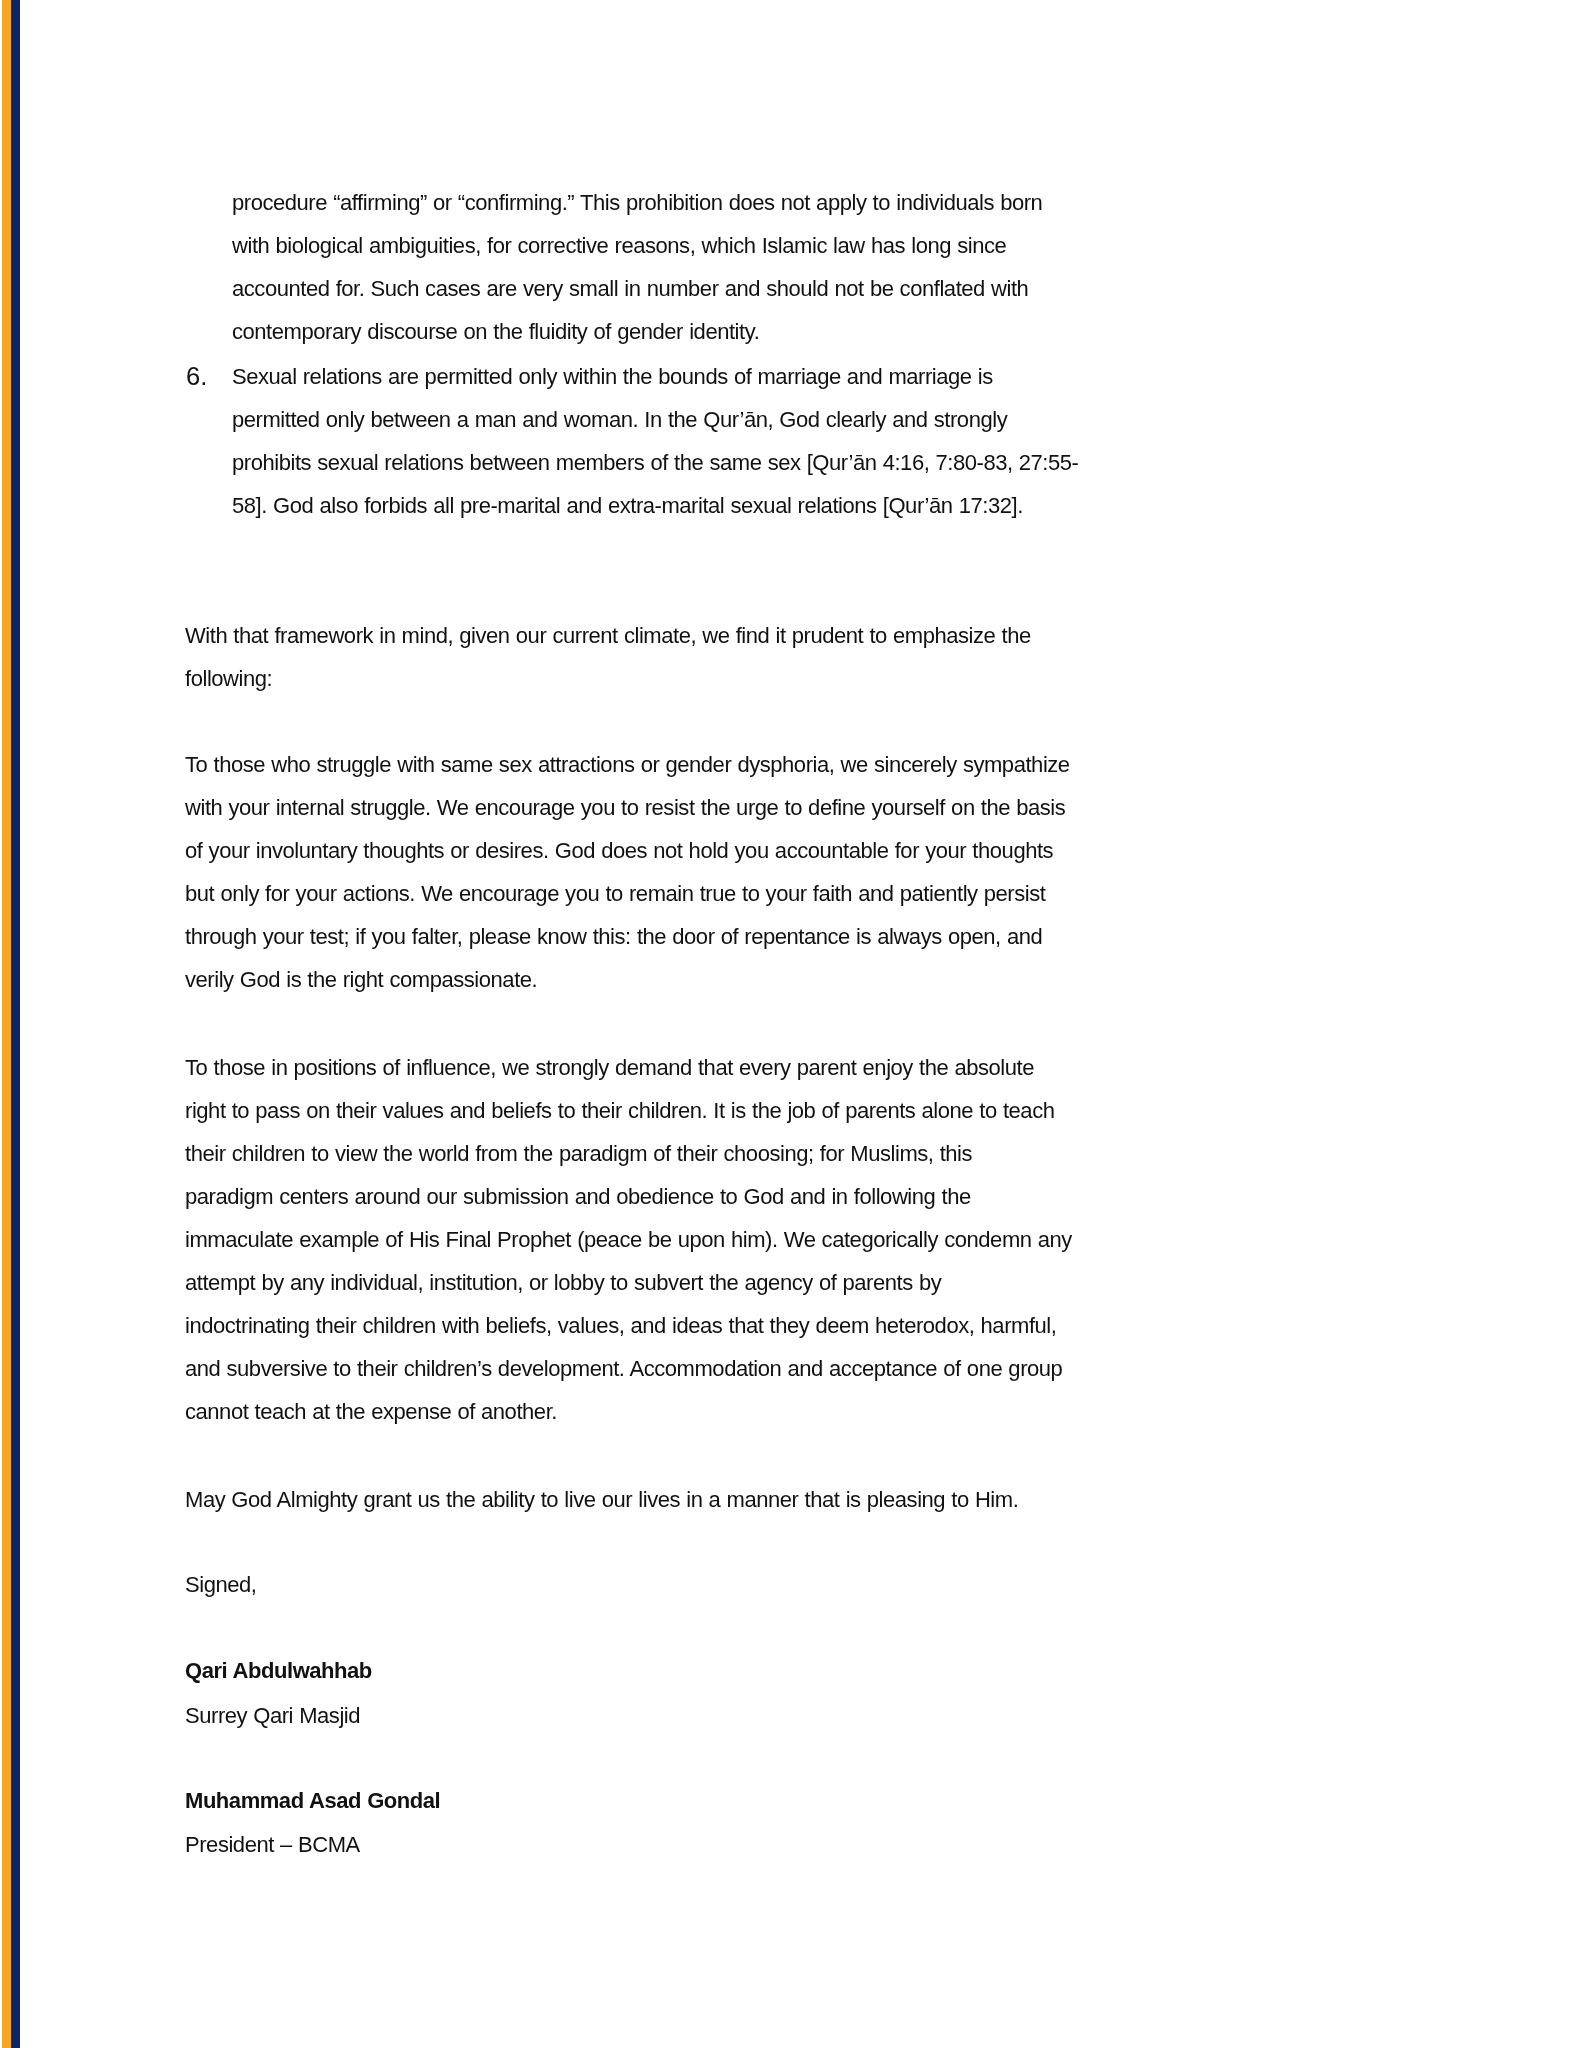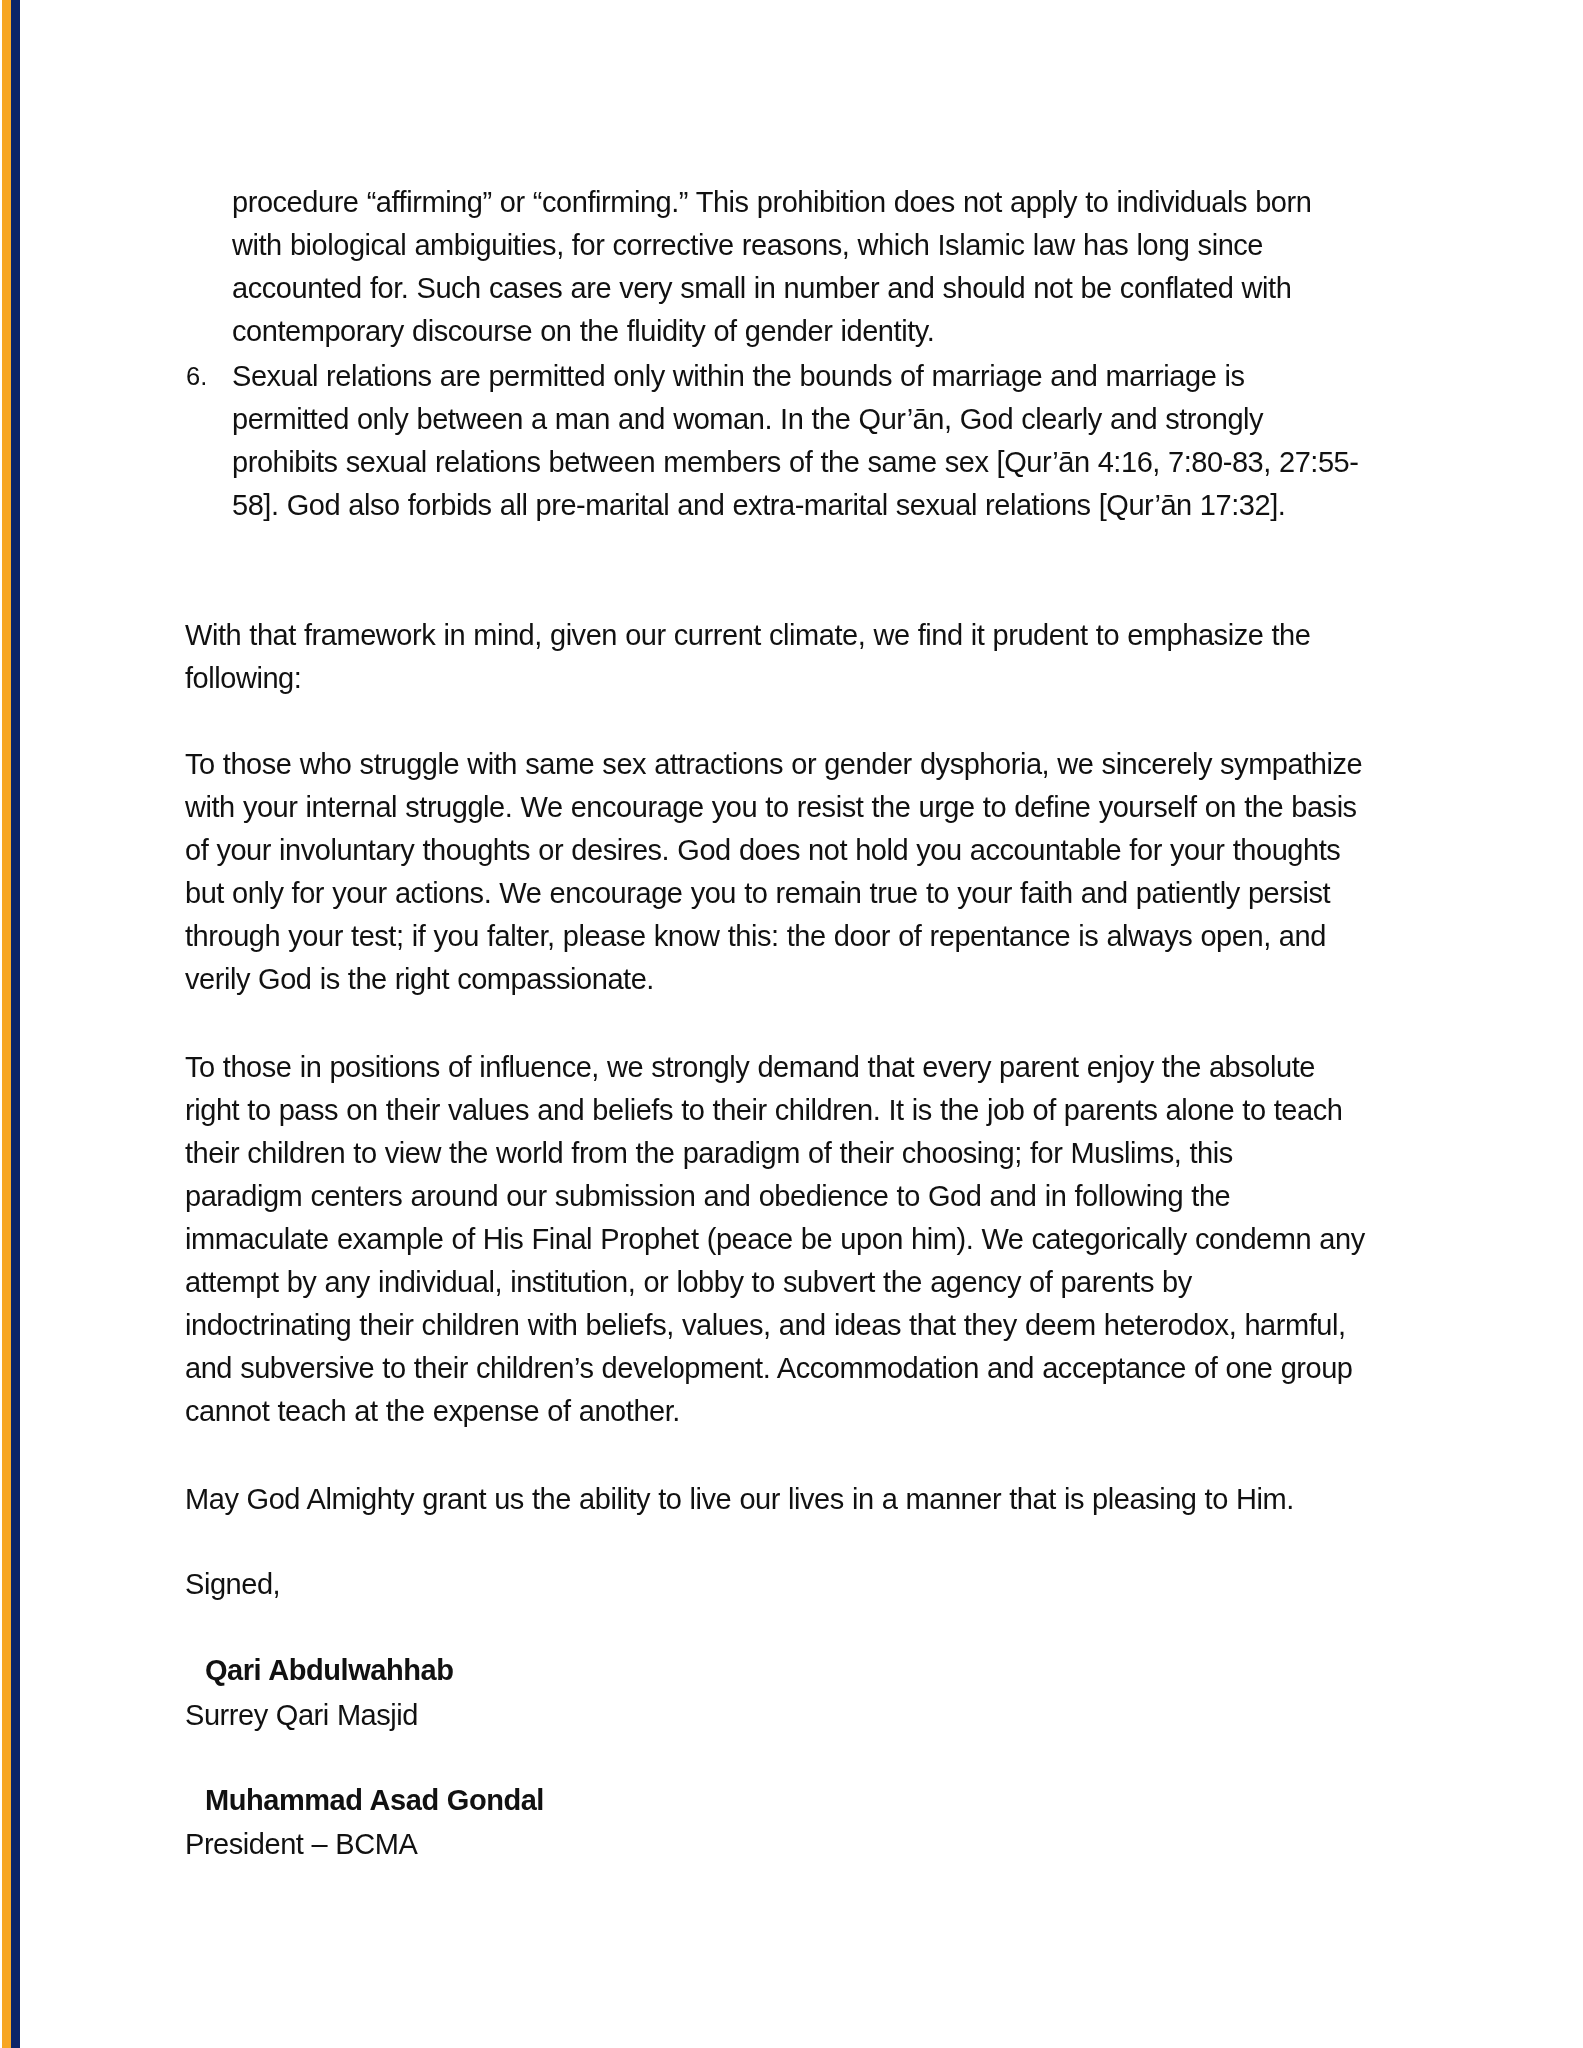--- a/index.html
+++ b/index.html
@@ -5,27 +5,27 @@
   html, body { margin: 0; padding: 0; background: #ffffff; }
   body {
     width: 1583px; height: 2048px; position: relative; overflow: hidden;
     font-family: "Liberation Sans", "DejaVu Sans", sans-serif;
     color: #111111;
   }
   .stripe-orange { position: absolute; left: 2px; top: 0; width: 9px; height: 2048px; background: #F7A624; }
   .stripe-navy { position: absolute; left: 11px; top: 0; width: 9px; height: 2048px; background: #0C2468; }
   .line {
     position: absolute; white-space: nowrap;
-    font-size: 29px; line-height: 43px; height: 43px;
+    font-size: 22px; line-height: 43px; height: 43px;
     letter-spacing: -0.45px; word-spacing: 0.5px;
   }
   .ind { left: 232px; }
   .body { left: 185px; }
   .marker { position: absolute; left: 186px; font-size: 25.5px; line-height: 43px; }
-  .bold { font-weight: bold; margin-left: 20px; }
+  .bold { font-weight: bold; }
 </style>
 </head>
 <body>
 
 <div class="stripe-orange"></div>
 <div class="stripe-navy"></div>
 
 <div>
   <div class="line ind" style="top:181px">procedure “affirming” or “confirming.” This prohibition does not apply to individuals born</div>
   <div class="line ind" style="top:224px">with biological ambiguities, for corrective reasons, which Islamic law has long since</div>

